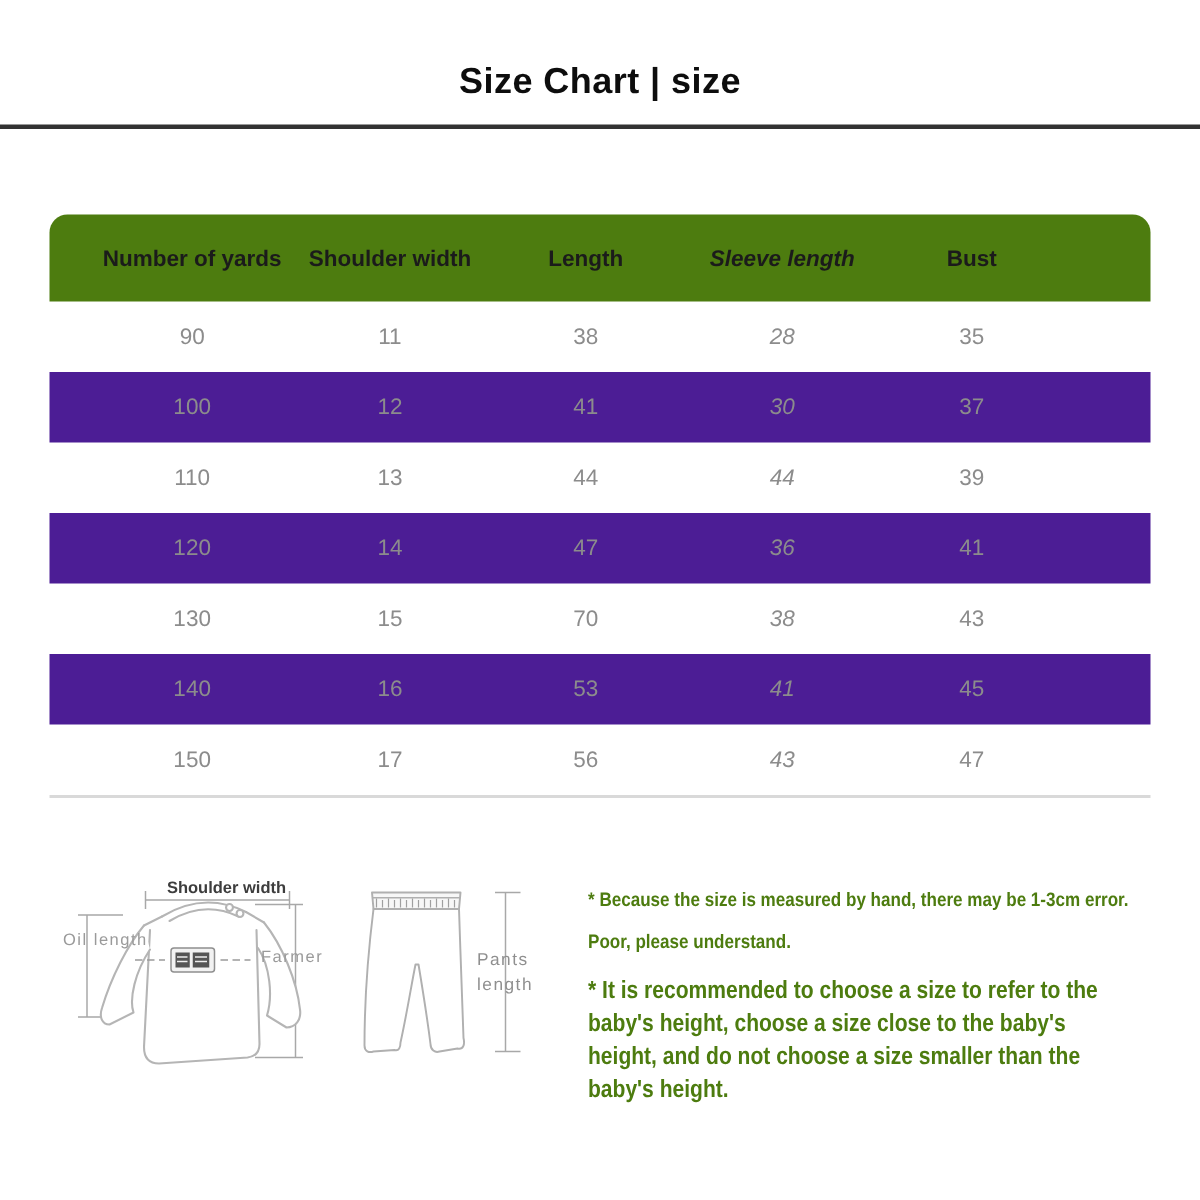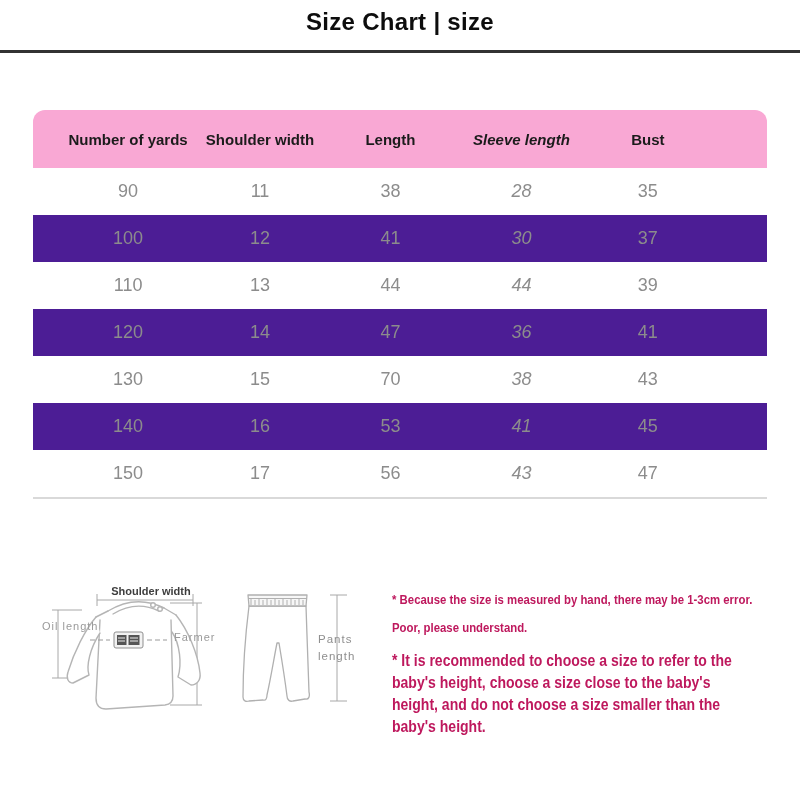--- a/index.html
+++ b/index.html
@@ -1,46 +1,46 @@
 <!DOCTYPE html>
 <html><head>
 <meta charset="utf-8">
 <style>
   html,body { margin:0; padding:0; background:#ffffff; }
   .page {
     position:relative; width:800px; height:800px; background:#ffffff;
     font-family:"Liberation Sans", sans-serif; overflow:hidden;
   }
   .title {
-    padding-top:8px; text-align:center;
-    font-size:24px; font-weight:bold; color:#0d0d0d; letter-spacing:0.3px;
+    padding-top:22px; text-align:center;
+    font-size:24px; font-weight:bold; color:#0d0d0d; letter-spacing:0.3px;margin-top:19px;
   }
   .divider { margin-top:14px; height:3px; background:#323232; }
 
   
   .size-table { width:734px; margin:57px auto 0; border-bottom:2px solid #d9d9d9; }
   .t-row { display:flex; align-items:center; }
   .t-head {
-    height:58px; background:#f9a8d4; border-radius:12px 12px 0 0;
+    height:58px; background:#4d7c0f; border-radius:12px 12px 0 0;
     font-weight:bold; font-size:15px; color:#1b1b1b;
   }
-  .t-data { height:47px; font-size:18px; color:#8c8c8c; }
+  .t-data { height:47px; font-size:15px; color:#8c8c8c; }
   .t-data.alt { background:#4c1d95; }
   .cell { text-align:center; white-space:nowrap; box-sizing:border-box; }
   .c0 { width:22.1%; padding-left:28px; }
   .c1 { width:17.65%; }
   .c2 { width:17.9%; }
   .c3 { width:17.8%;font-style:italic; }
   .c4 { width:24.55%; padding-right:58px; }
 
   
   .bottom { position:absolute; left:0; top:578px; width:800px; height:200px; }
   .shirt-svg  { position:absolute; left:30px;  top:0; }
   .pants-svg  { position:absolute; left:233px; top:5px; }
-  .notes { position:absolute; left:392px; top:14px; width:395px; color:#be185d; }
+  .notes { position:absolute; left:392px; top:14px; width:395px; color:#4d7c0f; }
   .note-small {
     font-size:13px; font-weight:bold; white-space:nowrap;
     transform:scaleX(0.875); transform-origin:0 0;
   }
   .note-small .nline2 { margin-top:13px; }
   .note-para {
     margin-top:14px; font-size:16.5px; font-weight:bold; line-height:22px;
     white-space:nowrap; transform:scaleX(0.85); transform-origin:0 0;
   }
   .diagram-label { letter-spacing:1px; }

